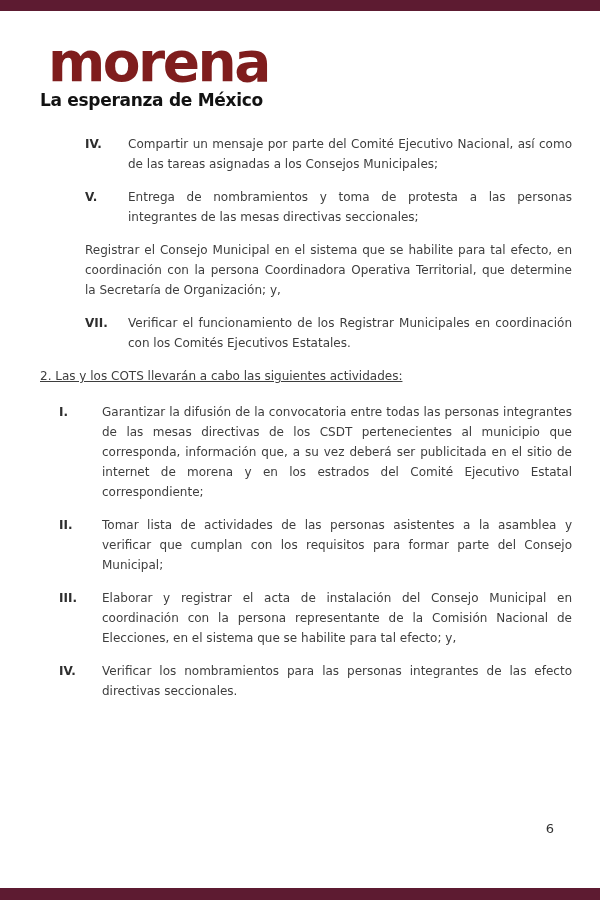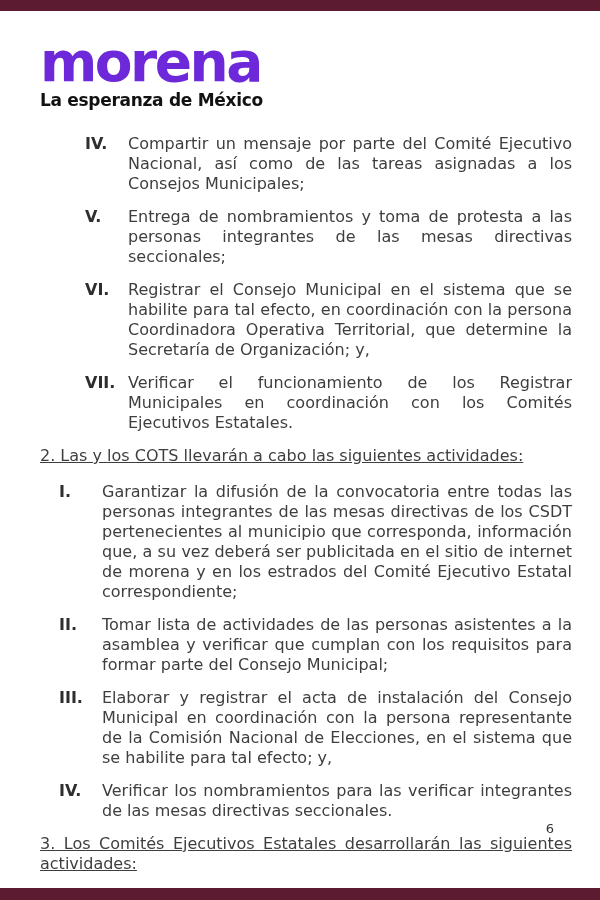--- a/index.html
+++ b/index.html
@@ -29,21 +29,21 @@
     font-weight: bold;
     font-size: 17px;
     letter-spacing: -0.3px;
     color: #121212;
     margin-top: 3px;
   }
 
   main {
     margin: 24px 28px 0 40px;
     color: #3e3e3e;
-    font-size: 16px;
+    font-size: 12px;
     line-height: 20px;
   }
   .list { margin: 0; padding: 0; list-style: none; }
   .list .item { display: flex; margin-bottom: 13px; }
   .list-deep .item { padding-left: 45px; }
   .list-shallow .item { padding-left: 19px; }
   .list .num {
     flex: none; width: 43px;
     font-weight: bold;
     color: #2e2e2e;
@@ -59,40 +59,39 @@
     font-size: 13px;
     color: #333333;
   }
 </style>
 </head>
 <body>
 
 <div class="accent-bar top" style="background: rgb(93, 27, 49);"></div>
 
 <header>
-  <div class="logo" style="color: #6d28d9;">morena</div>
+  <div class="logo" style="color: #7f1d1d; margin-left: 8px;">morena</div>
   <div class="tagline">La esperanza de México</div>
 </header>
 
 <main>
 
   <ol class="list list-deep">
 
       <li class="item">
         <span class="num">IV.</span>
         <span class="txt">Compartir un mensaje por parte del Comité Ejecutivo Nacional, así como de las tareas asignadas a los Consejos Municipales;</span>
       </li>
 
       <li class="item">
         <span class="num">V.</span>
         <span class="txt">Entrega de nombramientos y toma de protesta a las personas integrantes de las mesas directivas seccionales;</span>
       </li>
 
       <li class="item">
-        <span class="num">VI.</span>
         <span class="txt">Registrar el Consejo Municipal en el sistema que se habilite para tal efecto, en coordinación con la persona Coordinadora Operativa Territorial, que determine la Secretaría de Organización; y,</span>
       </li>
 
       <li class="item">
         <span class="num">VII.</span>
         <span class="txt">Verificar el funcionamiento de los Registrar Municipales en coordinación con los Comités Ejecutivos Estatales.</span>
       </li>
     </ol>
 
   <p class="para">2. Las y los COTS llevarán a cabo las siguientes actividades:</p>
@@ -109,23 +108,22 @@
         <span class="txt">Tomar lista de actividades de las personas asistentes a la asamblea y verificar que cumplan con los requisitos para formar parte del Consejo Municipal;</span>
       </li>
 
       <li class="item">
         <span class="num">III.</span>
         <span class="txt">Elaborar y registrar el acta de instalación del Consejo Municipal en coordinación con la persona representante de la Comisión Nacional de Elecciones, en el sistema que se habilite para tal efecto; y,</span>
       </li>
 
       <li class="item">
         <span class="num">IV.</span>
-        <span class="txt">Verificar los nombramientos para las verificar integrantes de las mesas directivas seccionales.</span>
+        <span class="txt">Verificar los nombramientos para las personas integrantes de las efecto directivas seccionales.</span>
       </li>
     </ol>
 
-  <p class="para justified">3. Los Comités Ejecutivos Estatales desarrollarán las siguientes actividades:</p>
 
 </main>
 
 <div class="page-number">6</div>
 
 <div class="accent-bar bottom" style="background: rgb(93, 27, 49);"></div>
 
 </body></html>

